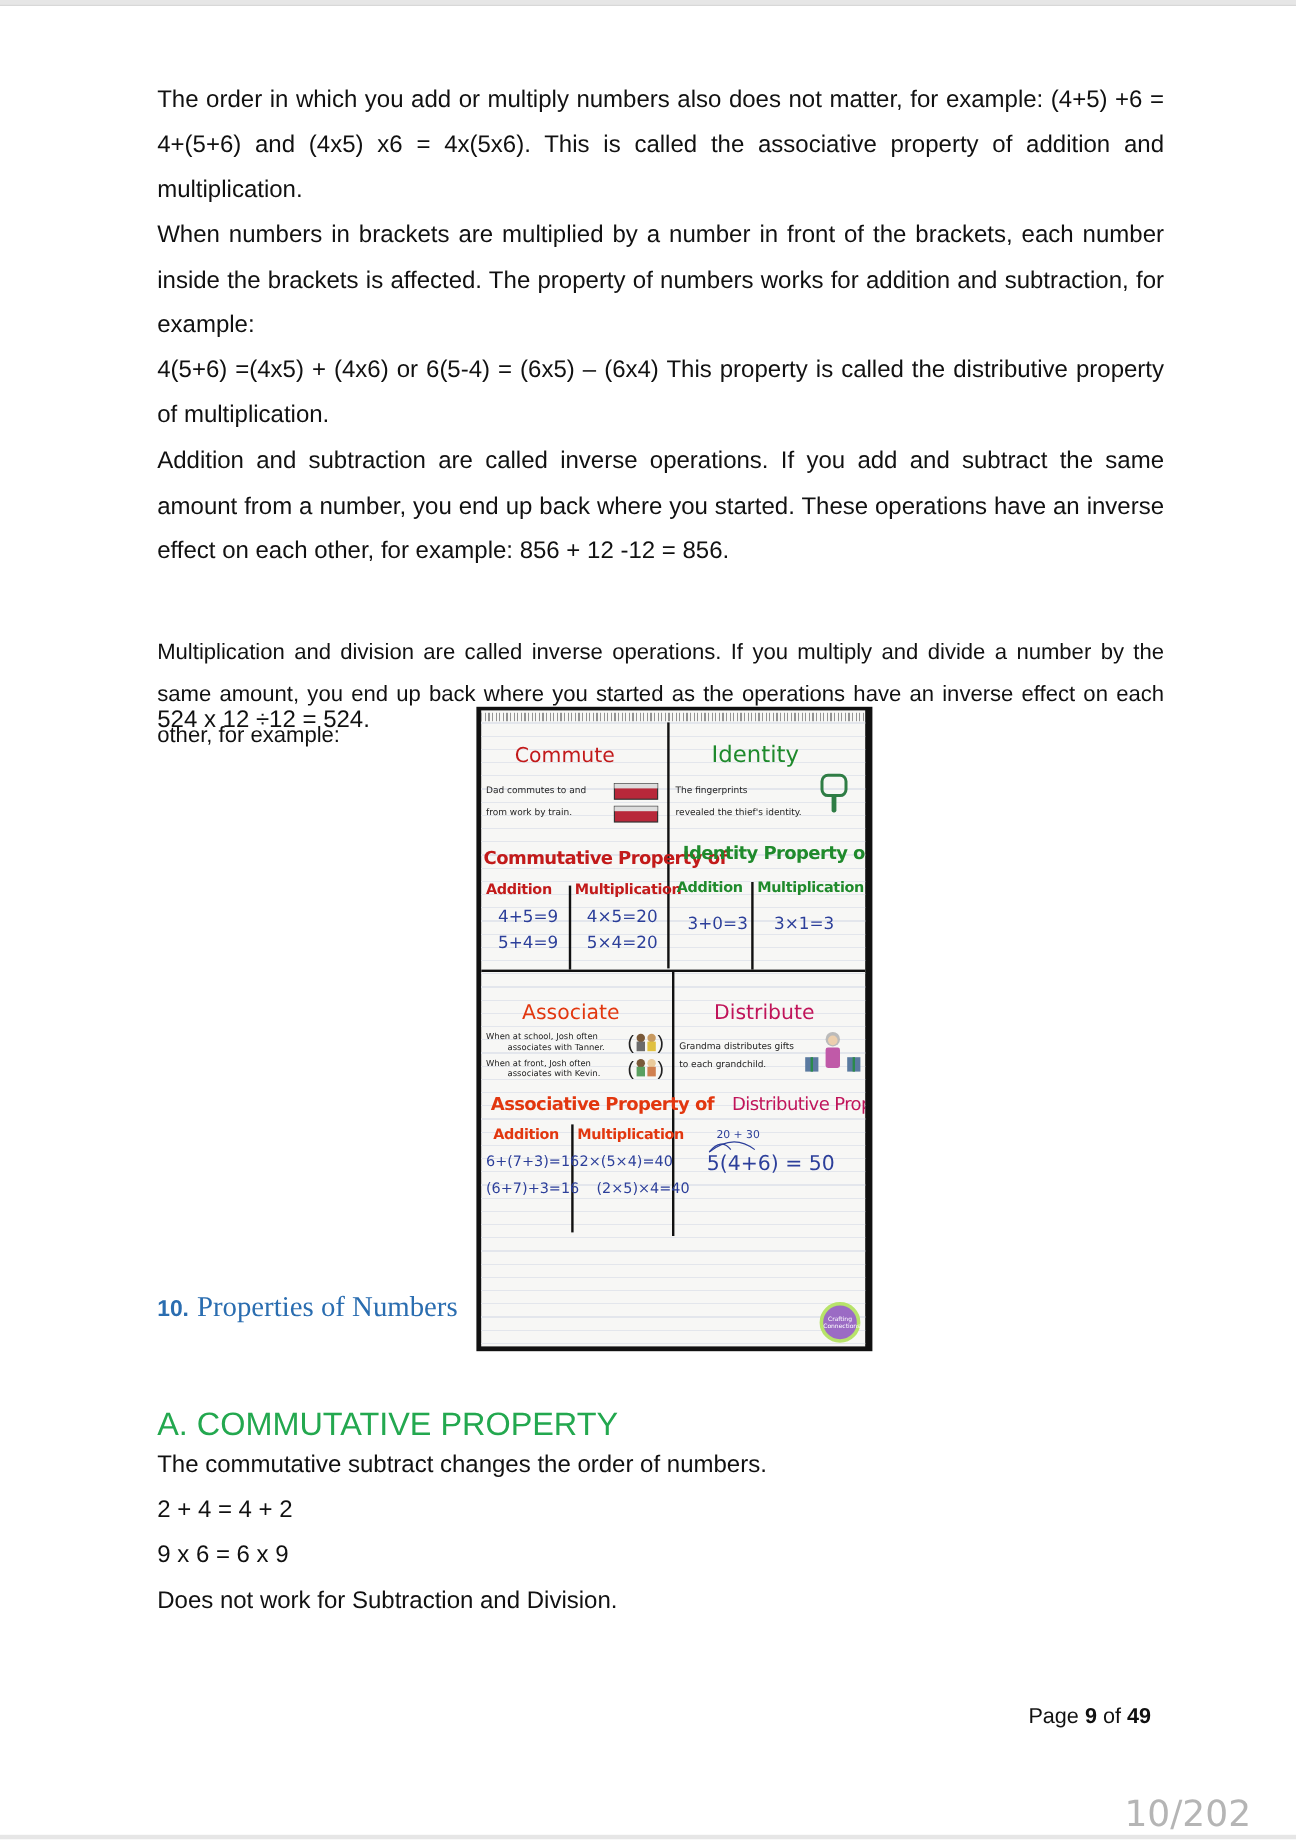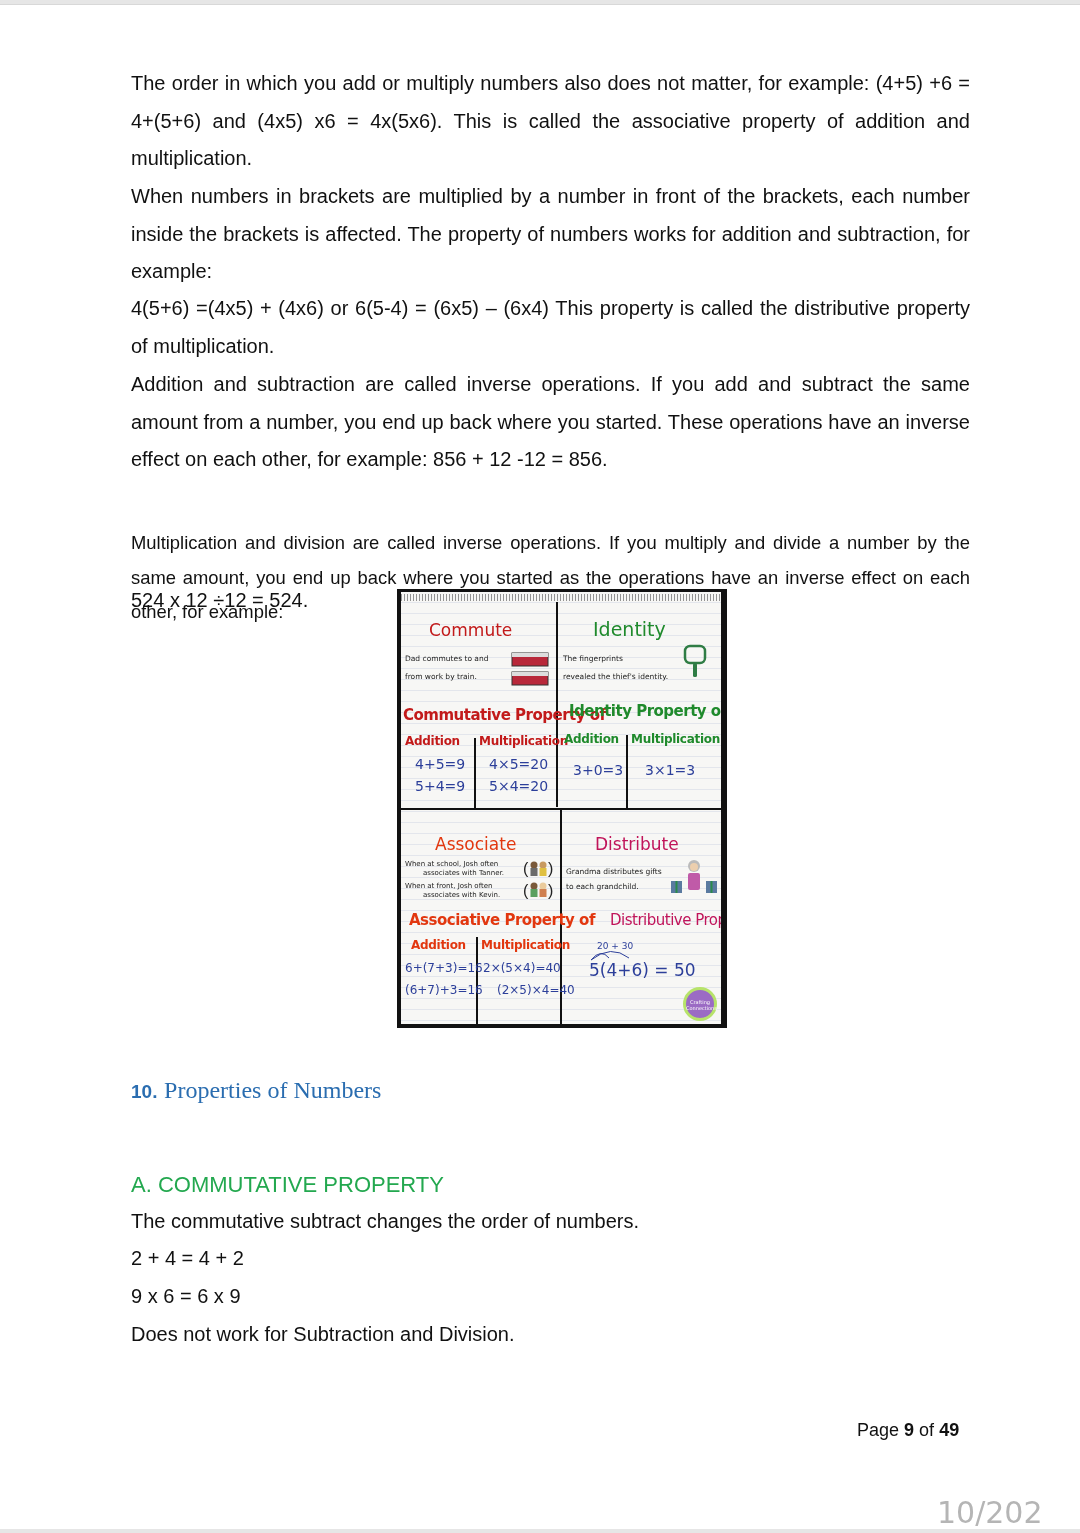--- a/index.html
+++ b/index.html
@@ -11,21 +11,21 @@
   .bottombar { position: absolute; left: 0; bottom: 0; width: 1080px; height: 4px; background: #e6e6e6; }
   .para {
     position: absolute; left: 131px; width: 839px; font-size: 20px; line-height: 37.6px;
     text-align: justify; text-align-last: left; color: #111;
   }
   .para.small { font-size: 18.4px; line-height: 34.5px; }
   .line { position: absolute; left: 131px; font-size: 20px; color: #111; white-space: nowrap; text-align: right; }
 
   
   .poster {
-    position: absolute; left: 397px; top: 589px; width: 330px; height: 439px;
+    position: absolute; left: 397px; top: 589px; width: 330px; height: 537px;
     background: #111; box-sizing: border-box; padding: 3px 6px 4px 4px;
   }
   .poster-inner {
     position: relative; width: 100%; height: 100%; background: #f7f7f5;
     background-image: repeating-linear-gradient(to bottom, transparent 0, transparent 10px, #e3e6ec 10px, #e3e6ec 11px);
     overflow: hidden;
   }
   .spiral { position: absolute; left: 0; top: 2px; width: 100%; height: 7px;
     background-image: repeating-linear-gradient(to right, #7a7a7a 0, #7a7a7a 1px, transparent 1px, transparent 3px); opacity: .8; }
   .vline { position: absolute; background: #111; }
@@ -41,21 +41,21 @@
   .magenta { color: #c0145a; }
   .logo {
     position: absolute; right: 4px; bottom: 3px; width: 34px; height: 34px; border-radius: 50%;
     background: #9b6bc4; border: 3px solid #b7e36a; box-sizing: border-box;
     color: #fff; font-size: 5px; text-align: center; line-height: 6px; padding-top: 9px; font-family: "DejaVu Sans", sans-serif;
   }
 
   .heading10 { position: absolute; left: 131px; top: 1076px; font-size: 24px; color: #2a6db0; white-space: nowrap; }
   .heading10 .num { font-family: "Liberation Sans", sans-serif; font-weight: bold; font-size: 19px; }
   .heading10 .txt { font-family: "Liberation Serif", serif; }
-  .headingA { position: absolute; left: 131px; top: 1172px; font-size: 22px; color: #23a84f; white-space: nowrap; }
+  .headingA { position: absolute; left: 131px; top: 1172px; font-size: 27px; color: #23a84f; white-space: nowrap; }
   .pagefoot { position: absolute; left: 857px; top: 1420px; font-size: 18px; color: #111; white-space: nowrap; }
   .pagefoot b { font-weight: bold; }
   .counter { position: absolute; left: 937px; top: 1495px; font-size: 30px; color: #b5b5b5; font-family: "DejaVu Sans", sans-serif; white-space: nowrap; }
 </style>
 </head>
 <body>
 
 <div class="topbar"></div>
 
 <div class="para" style="top:65px;">The order in which you add or multiply numbers also does not matter, for example: (4+5) +6 = 4+(5+6) and (4x5) x6 = 4x(5x6). This is called the associative property of addition and multiplication.</div>

